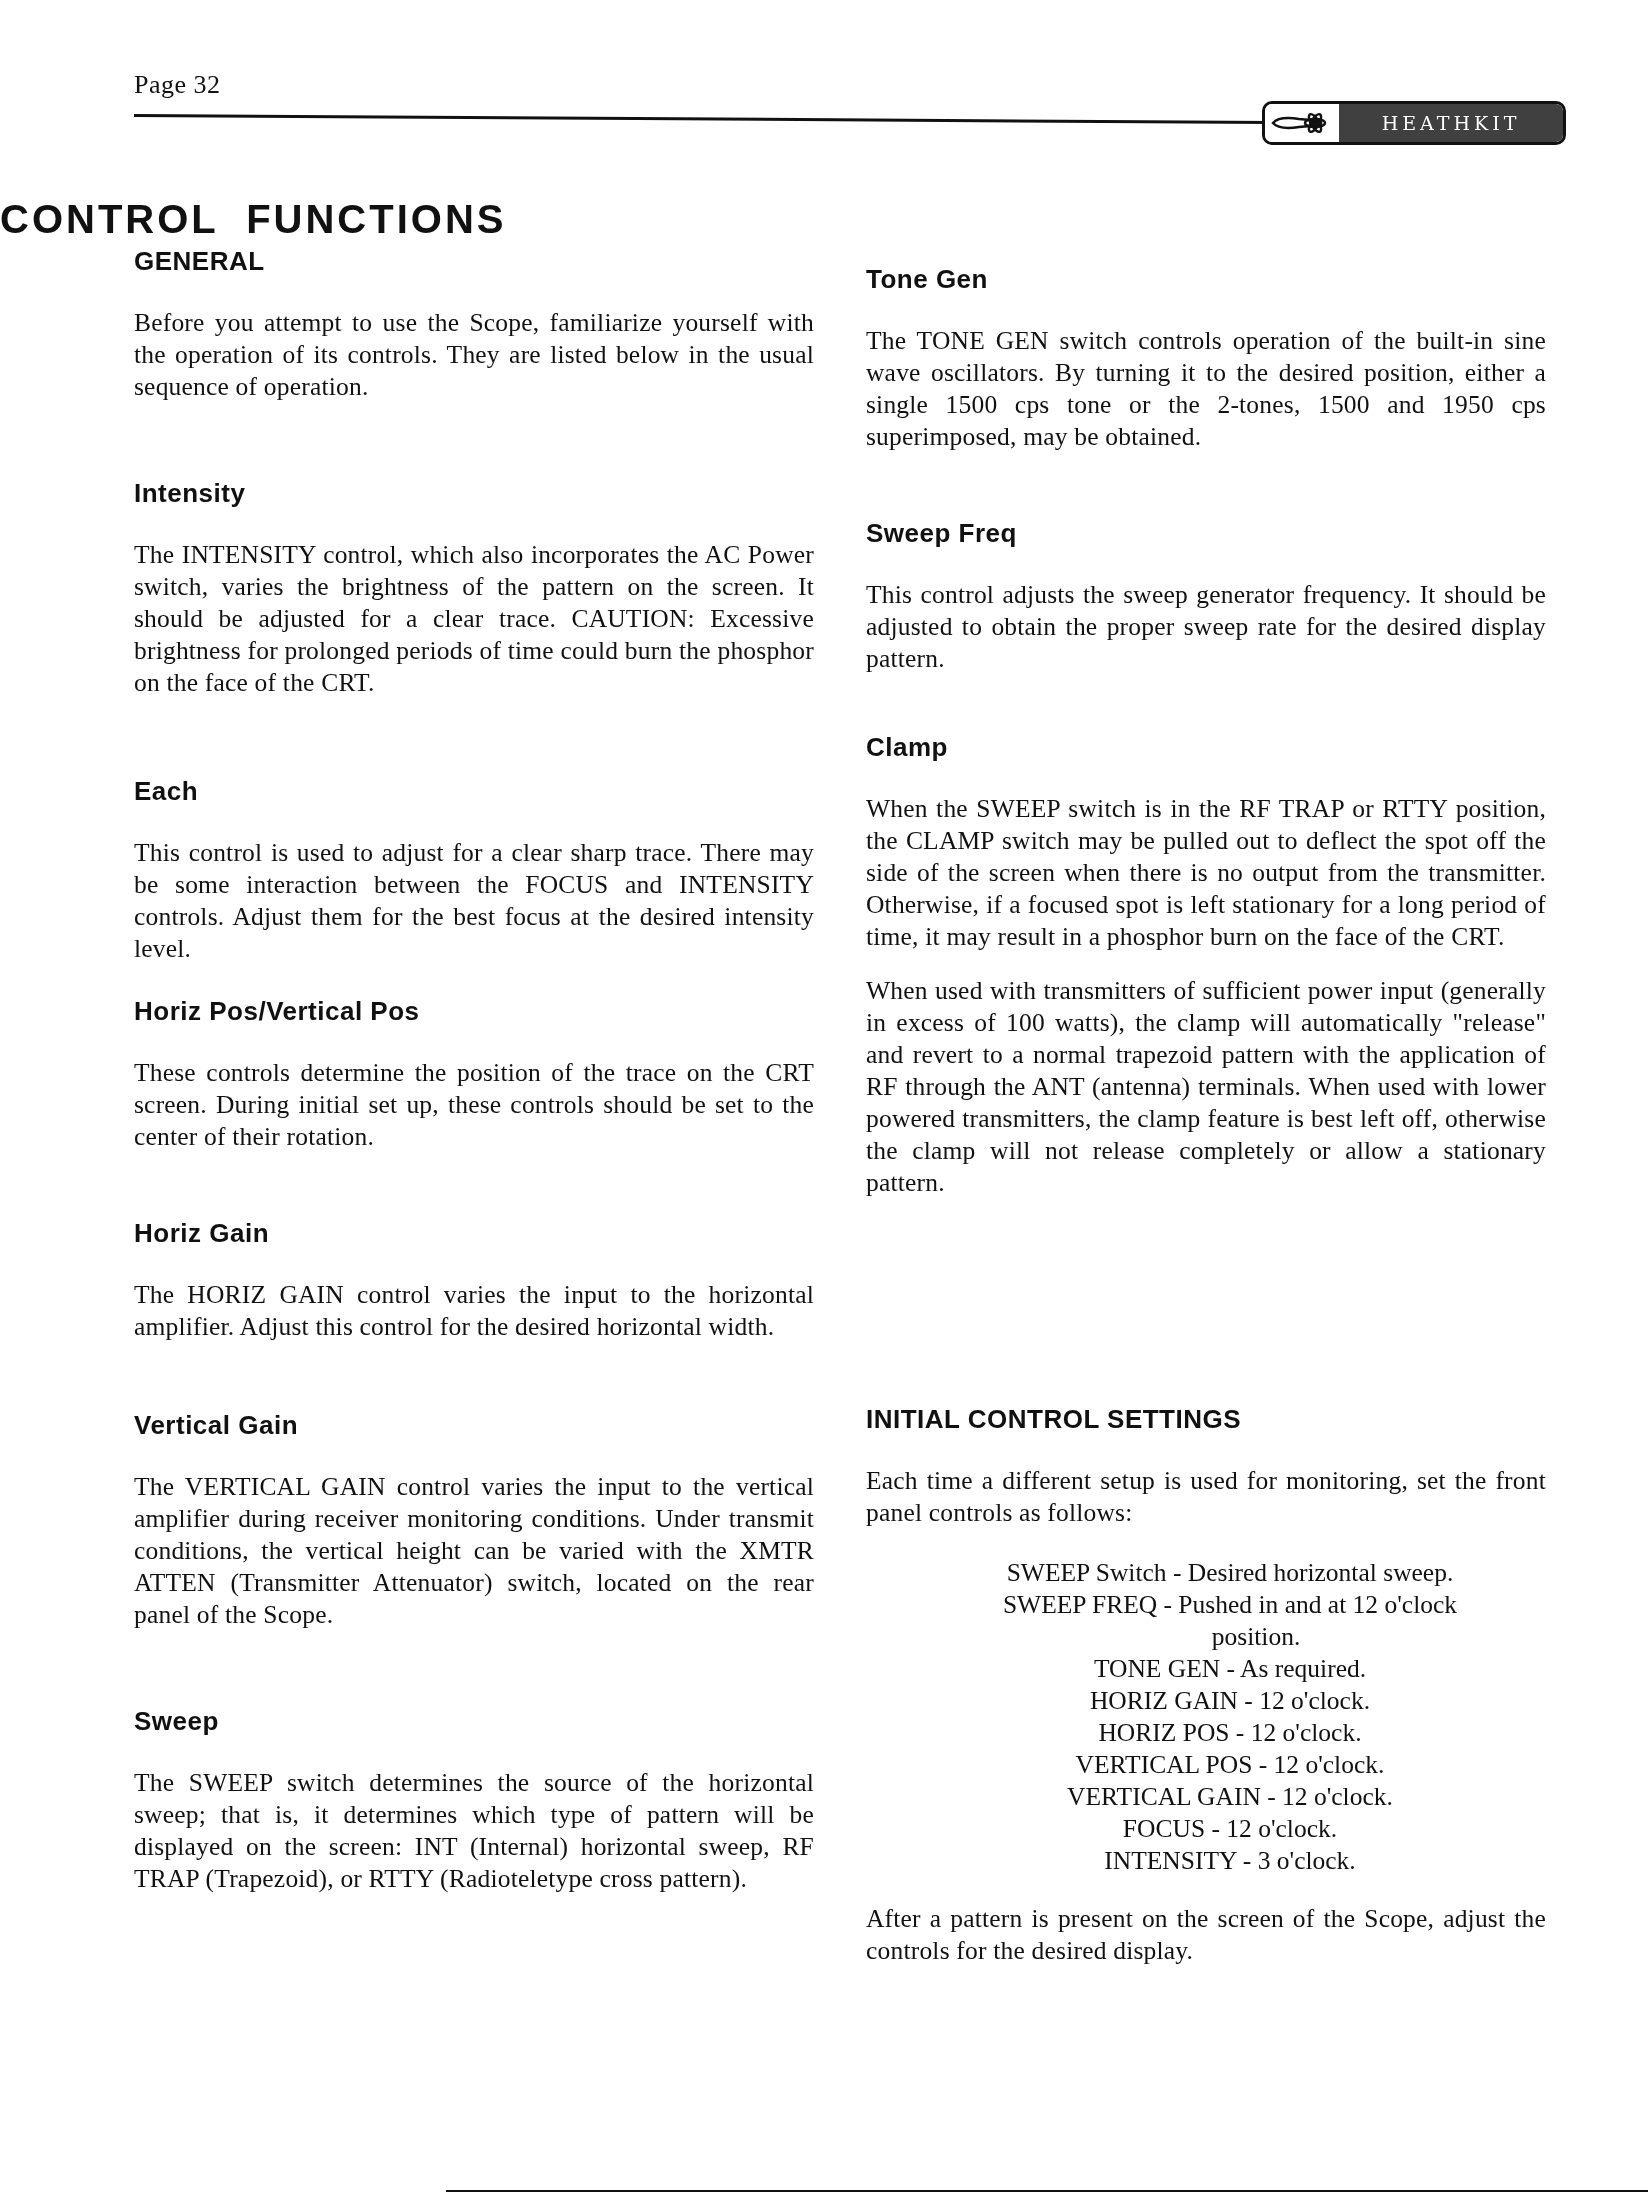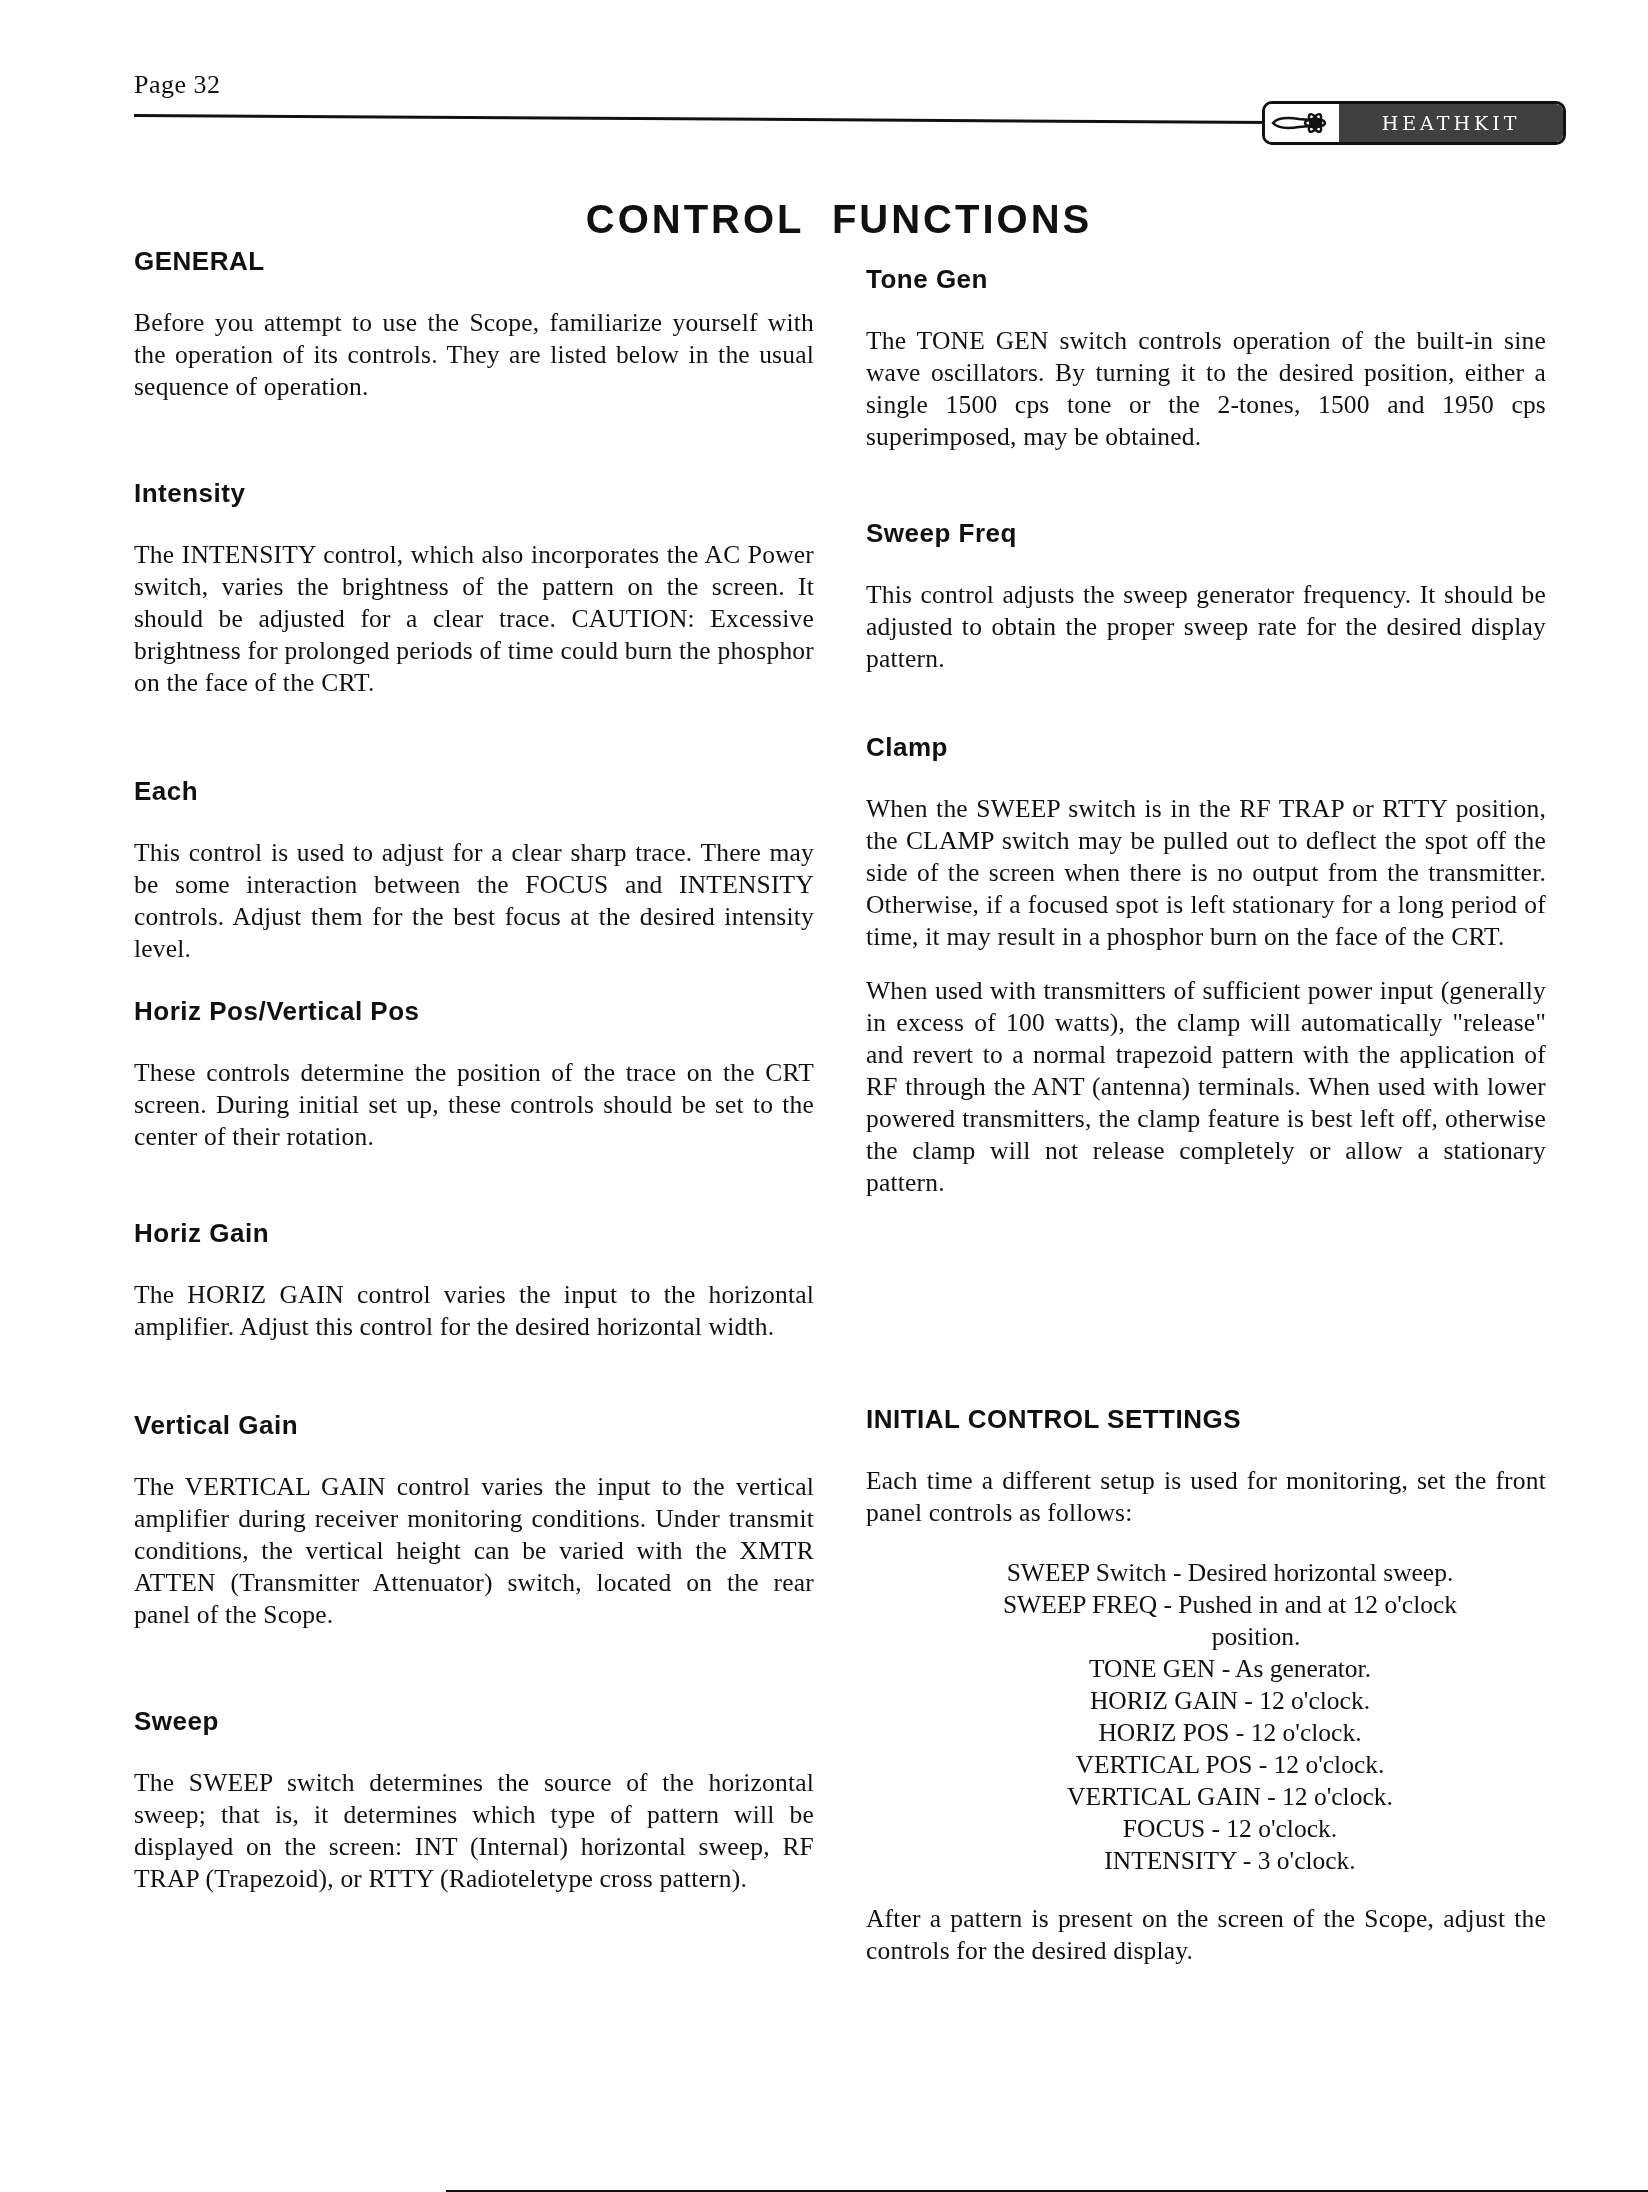--- a/index.html
+++ b/index.html
@@ -61,27 +61,25 @@
       font-family: "DejaVu Serif", serif;
       font-size: 19px;
       letter-spacing: 4px;
       border-radius: 0 6px 6px 0;
     }
     .page-title {
       position: absolute;
       left: 0;
       right: 0;
       top: 170px;
-      text-align: center;
       font-family: "Liberation Sans", "DejaVu Sans", sans-serif;
       font-weight: bold;
       font-size: 40px;
       letter-spacing: 3px;
       word-spacing: 14px;
-      padding-left: 30px;
     }
     .column {
       position: absolute;
       top: 0;
       width: 680px;
     }
     .col-left { left: 134px; }
     .col-right { left: 866px; }
     .section {
       position: absolute;
@@ -199,21 +197,21 @@
     <p class="para">When the SWEEP switch is in the RF TRAP or RTTY position, the CLAMP switch may be pulled out to deflect the spot off the side of the screen when there is no output from the transmitter. Otherwise, if a focused spot is left stationary for a long period of time, it may result in a phosphor burn on the face of the CRT.</p>
     <p class="para" style="margin-top:22px;">When used with transmitters of sufficient power input (generally in excess of 100 watts), the clamp will automatically "release" and revert to a normal trapezoid pattern with the application of RF through the ANT (antenna) terminals. When used with lower powered transmitters, the clamp feature is best left off, otherwise the clamp will not release completely or allow a stationary pattern.</p>
   </div>
 
   <div class="section" style="top:1404px;">
     <h2 class="heading">INITIAL CONTROL SETTINGS</h2>
     <p class="para">Each time a different setup is used for monitoring, set the front panel controls as follows:</p>
     <ul class="settings-list" style="margin-top:28px;">
       <li><span>SWEEP Switch - Desired horizontal sweep.</span></li>
       <li><span>SWEEP FREQ - Pushed in and at 12 o'clock</span><span class="cont">position.</span></li>
-      <li><span>TONE GEN - As generator.</span></li>
+      <li><span>TONE GEN - As required.</span></li>
       <li><span>HORIZ GAIN - 12 o'clock.</span></li>
       <li><span>HORIZ POS - 12 o'clock.</span></li>
       <li><span>VERTICAL POS - 12 o'clock.</span></li>
       <li><span>VERTICAL GAIN - 12 o'clock.</span></li>
       <li><span>FOCUS - 12 o'clock.</span></li>
       <li><span>INTENSITY - 3 o'clock.</span></li>
     </ul>
     <p class="para" style="margin-top:26px;">After a pattern is present on the screen of the Scope, adjust the controls for the desired display.</p>
   </div>
 </div>

